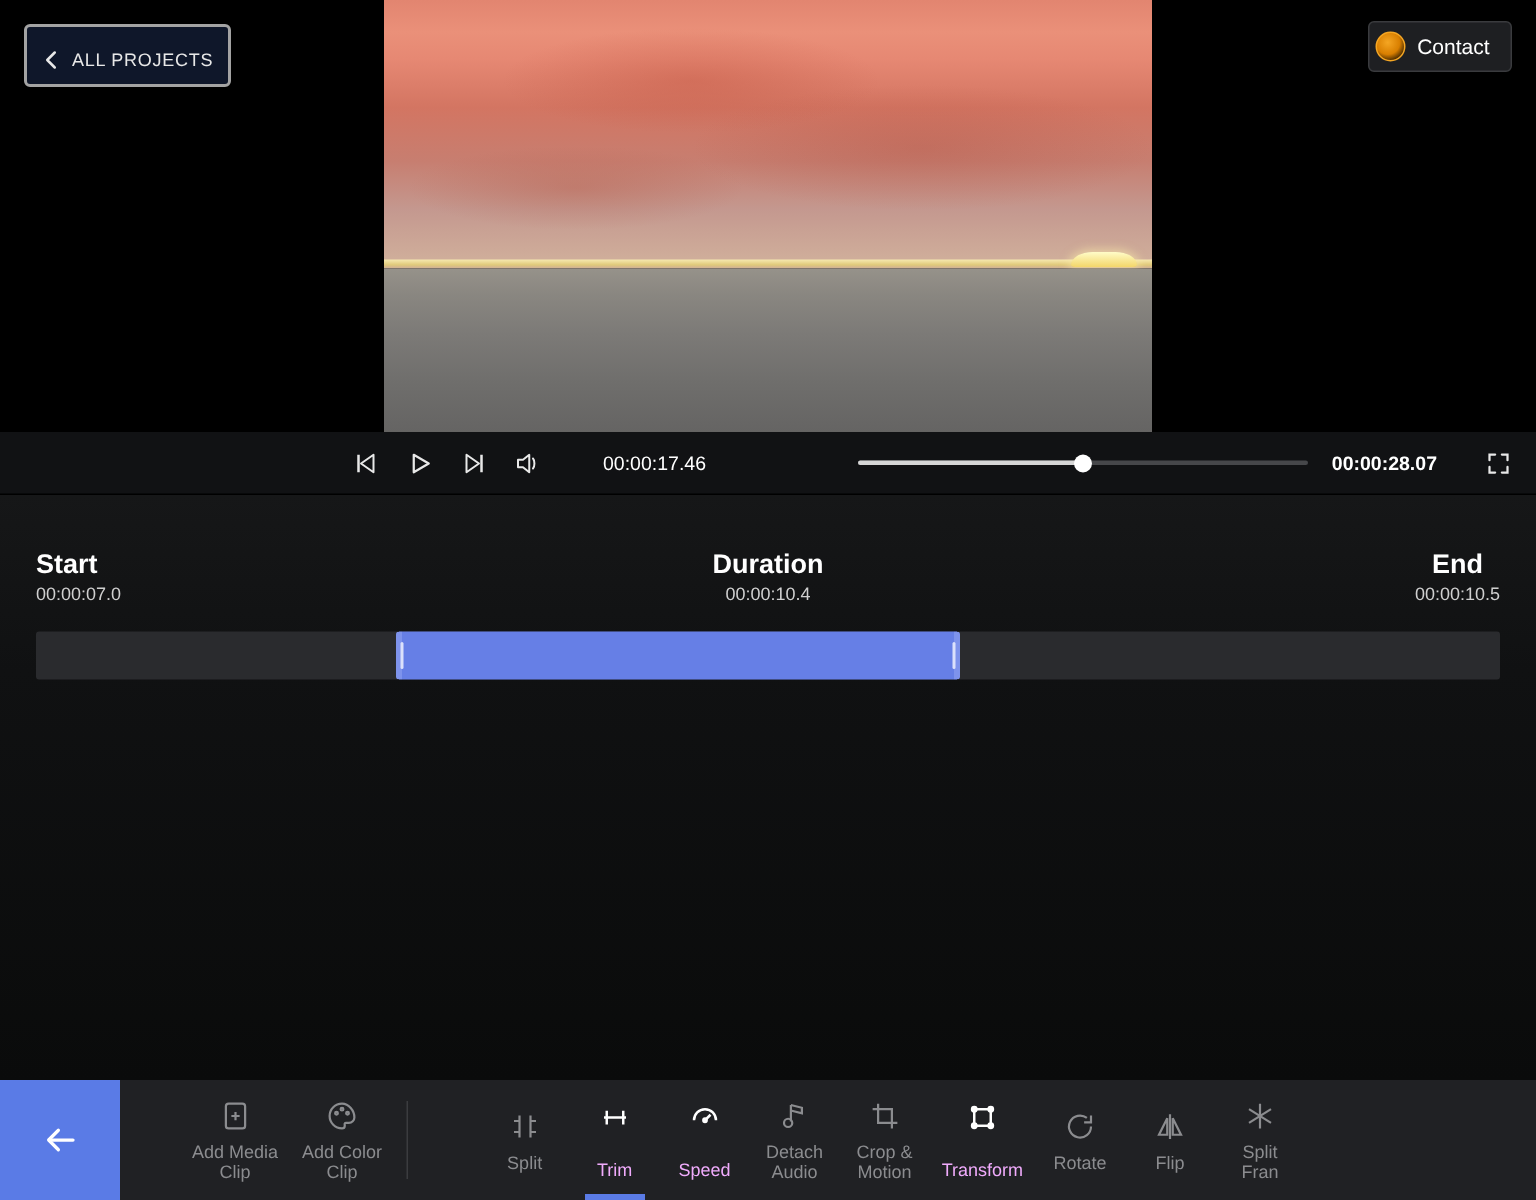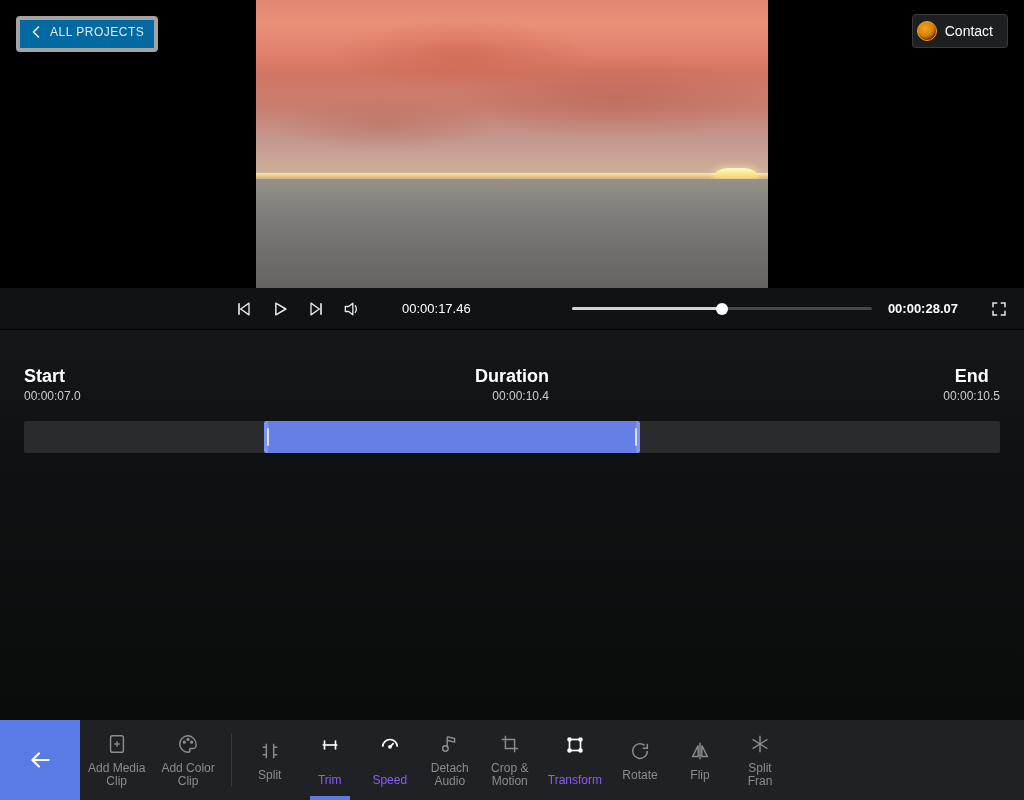--- a/index.html
+++ b/index.html
@@ -24,24 +24,24 @@
       top: 0;
       left: 0;
       right: 0;
       height: 60px;
       z-index: 10;
     }
     .all-projects {
       position: absolute;
       left: 16px;
       top: 16px;
-      background: #0369a1;
-      border: 4px solid #a3a3a3;
+      background: #0f172a;
+      border: 2px solid #a3a3a3;
       border-radius: 4px;
-      padding: 2px 10px 6px 6px;
+      padding: 12px 10px 6px 6px;
       display: flex;
       align-items: center;
       gap: 4px;
       cursor: pointer;
       color: #e8e8e8;
       font-size: 12px;
       letter-spacing: 0.5px;
     }
     .all-projects svg {
       width: 16px;
@@ -243,21 +243,21 @@
     .trim-labels {
       display: flex;
       justify-content: space-between;
     }
     .trim-label {
       display: flex;
       flex-direction: column;
       gap: 2px;
     }
     .trim-label.right { text-align: center; }
-    .trim-label.center { text-align: right; }
+    .trim-label.center { text-align: center; }
     .tl-title {
       font-size: 18px;
       font-weight: 700;
       color: #fff;
     }
     .tl-value {
       font-size: 12px;
       color: #cfcfcf;
     }
     .trim-track {
@@ -304,20 +304,21 @@
       background: #5a7be6;
       display: flex;
       align-items: center;
       justify-content: center;
       cursor: pointer;
     }
     .back-button svg { width: 26px; height: 26px; }
     .tool-group {
       display: flex;
       align-items: center;
+      padding-left: 40px;
     }
     .tool {
       display: flex;
       flex-direction: column;
       align-items: center;
       justify-content: center;
       gap: 6px;
       cursor: pointer;
       padding: 0 8px;
       min-width: 60px;
@@ -326,21 +327,21 @@
     }
     .tool .icon {
       height: 24px;
       display: flex;
       align-items: center;
       justify-content: center;
     }
     .tool svg { width: 22px; height: 22px; }
     .tool.dim { color: #8b8c8f; }
     .tool.dim svg { stroke: #8b8c8f; fill: none; }
-    .tool.active, .tool.bright { color: #8b5cf6; gap: 17px; }
+    .tool.active, .tool.bright { color: #f0abfc; gap: 17px; }
     .tool.active svg, .tool.bright svg { stroke: #fff; }
     .tool-label {
       font-size: 12px;
       line-height: 13px;
       text-align: center;
       white-space: pre-line;
     }
     .tool.active::after {
       content: "";
       position: absolute;

